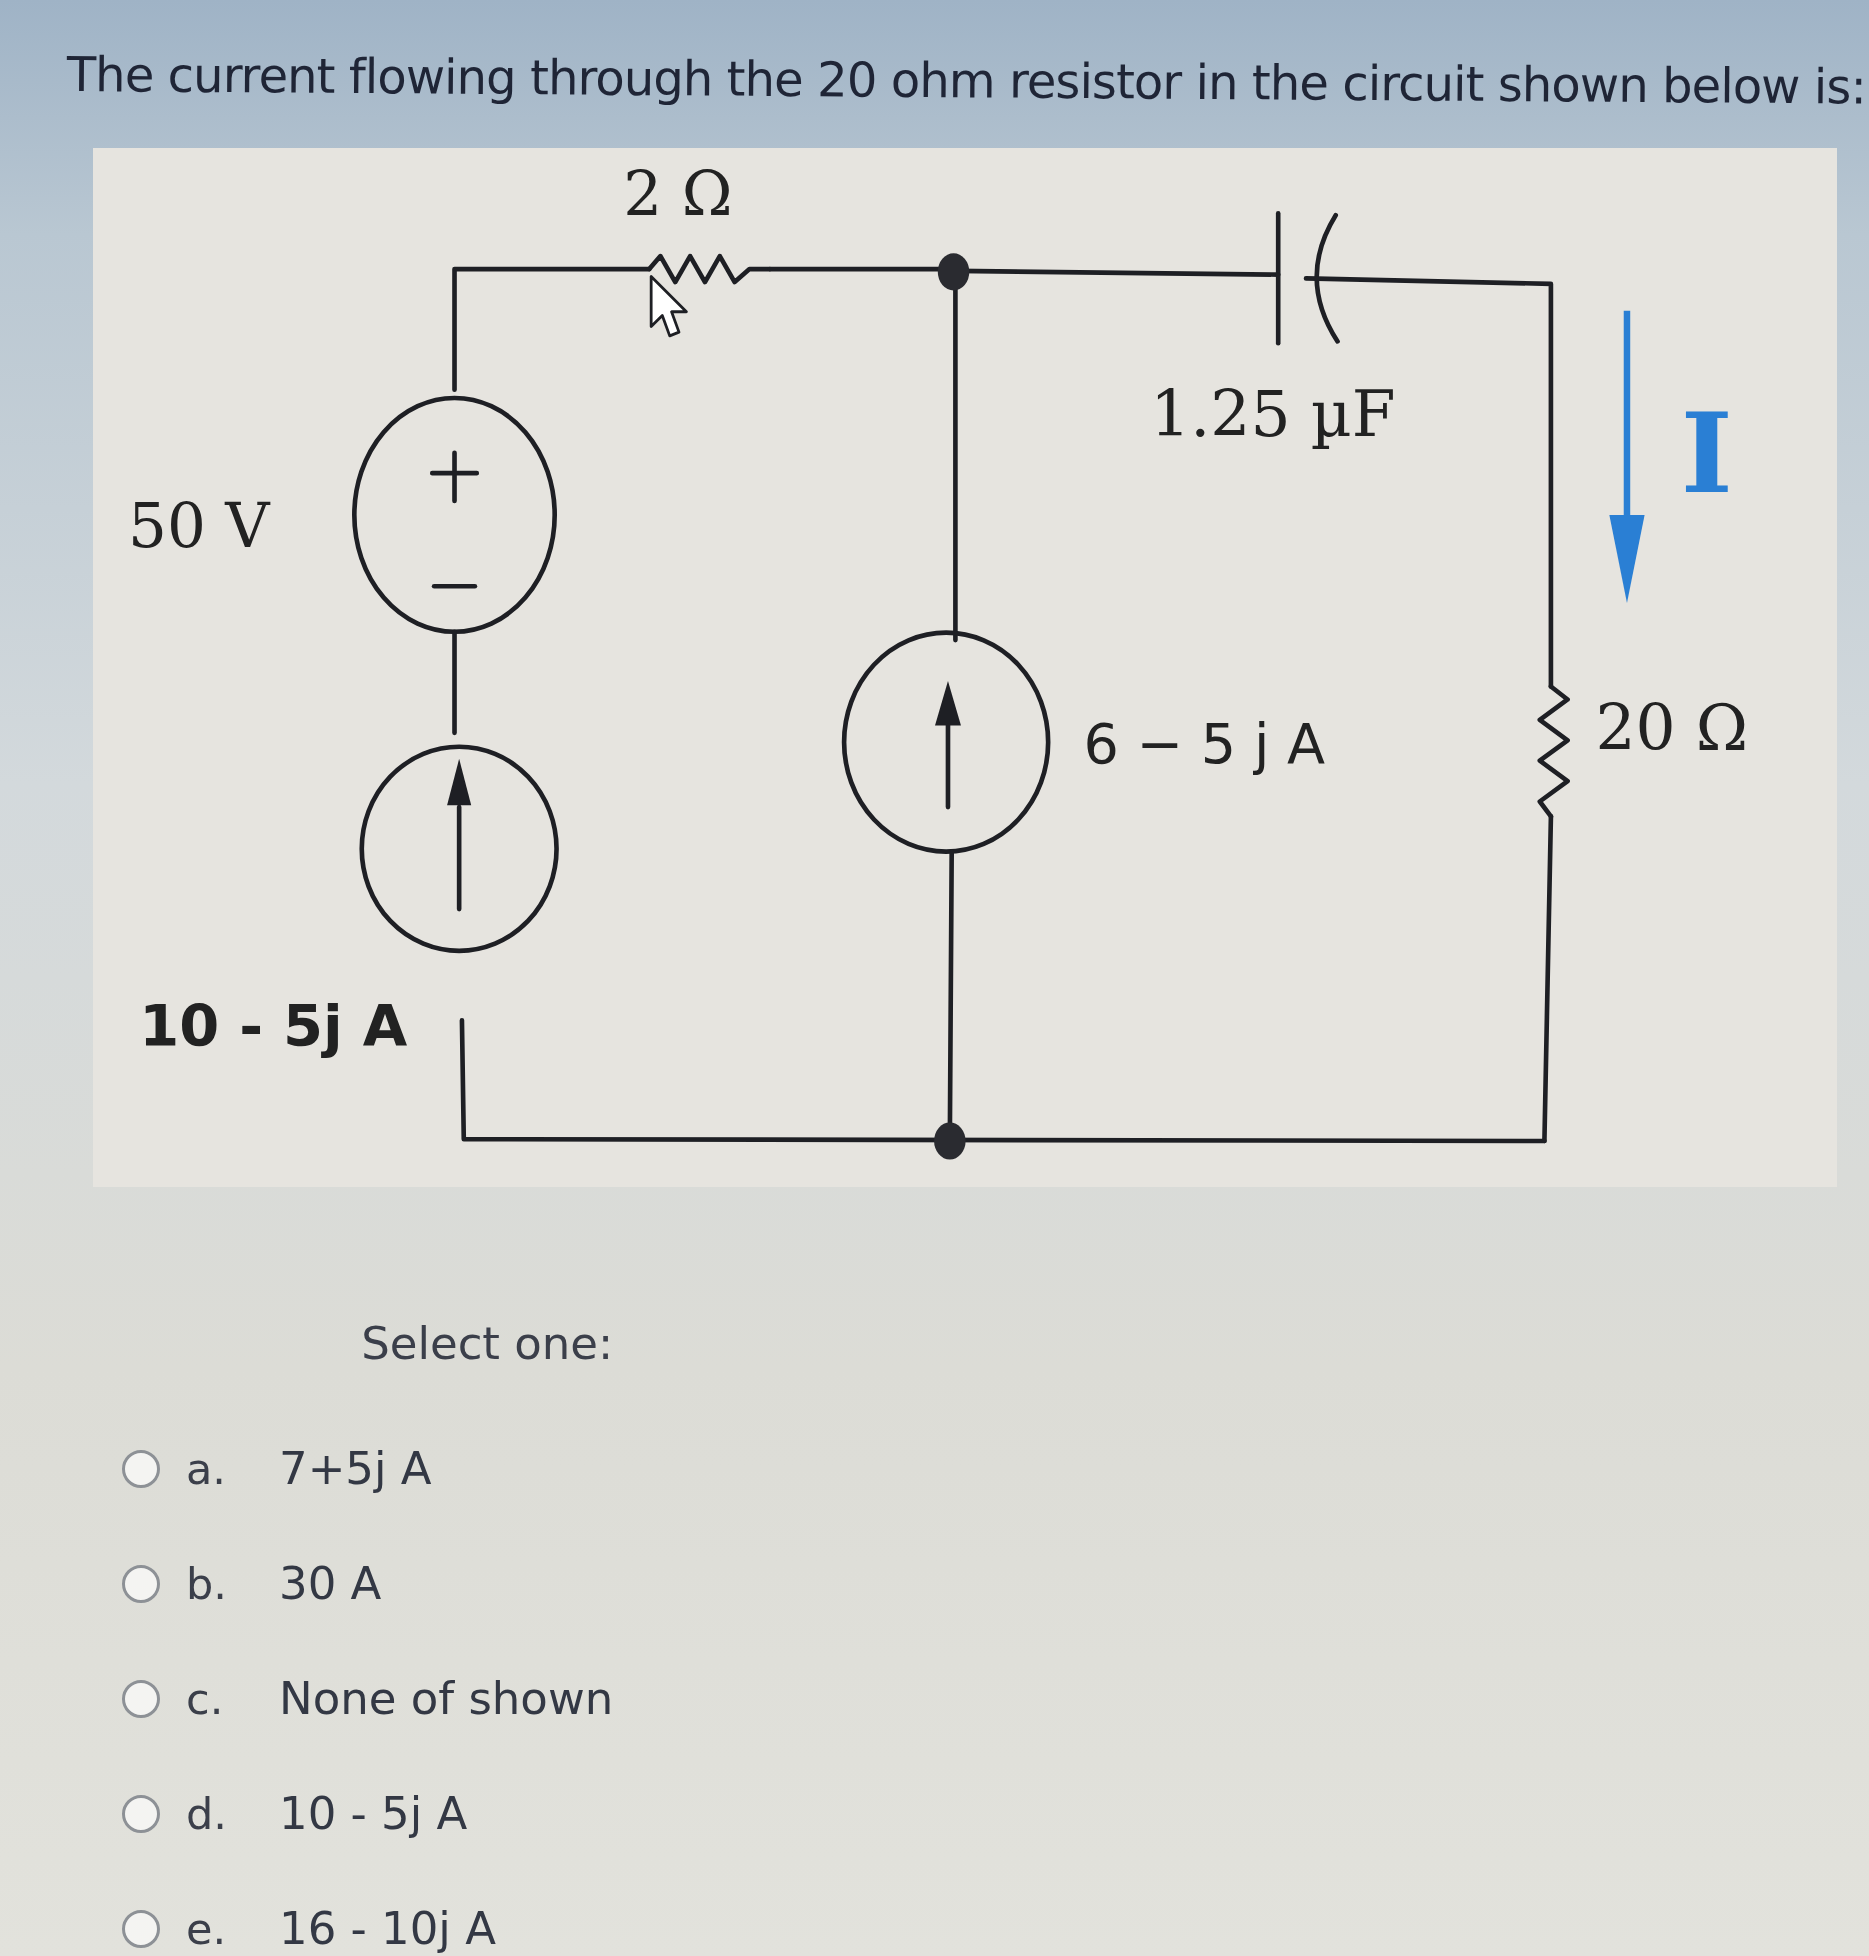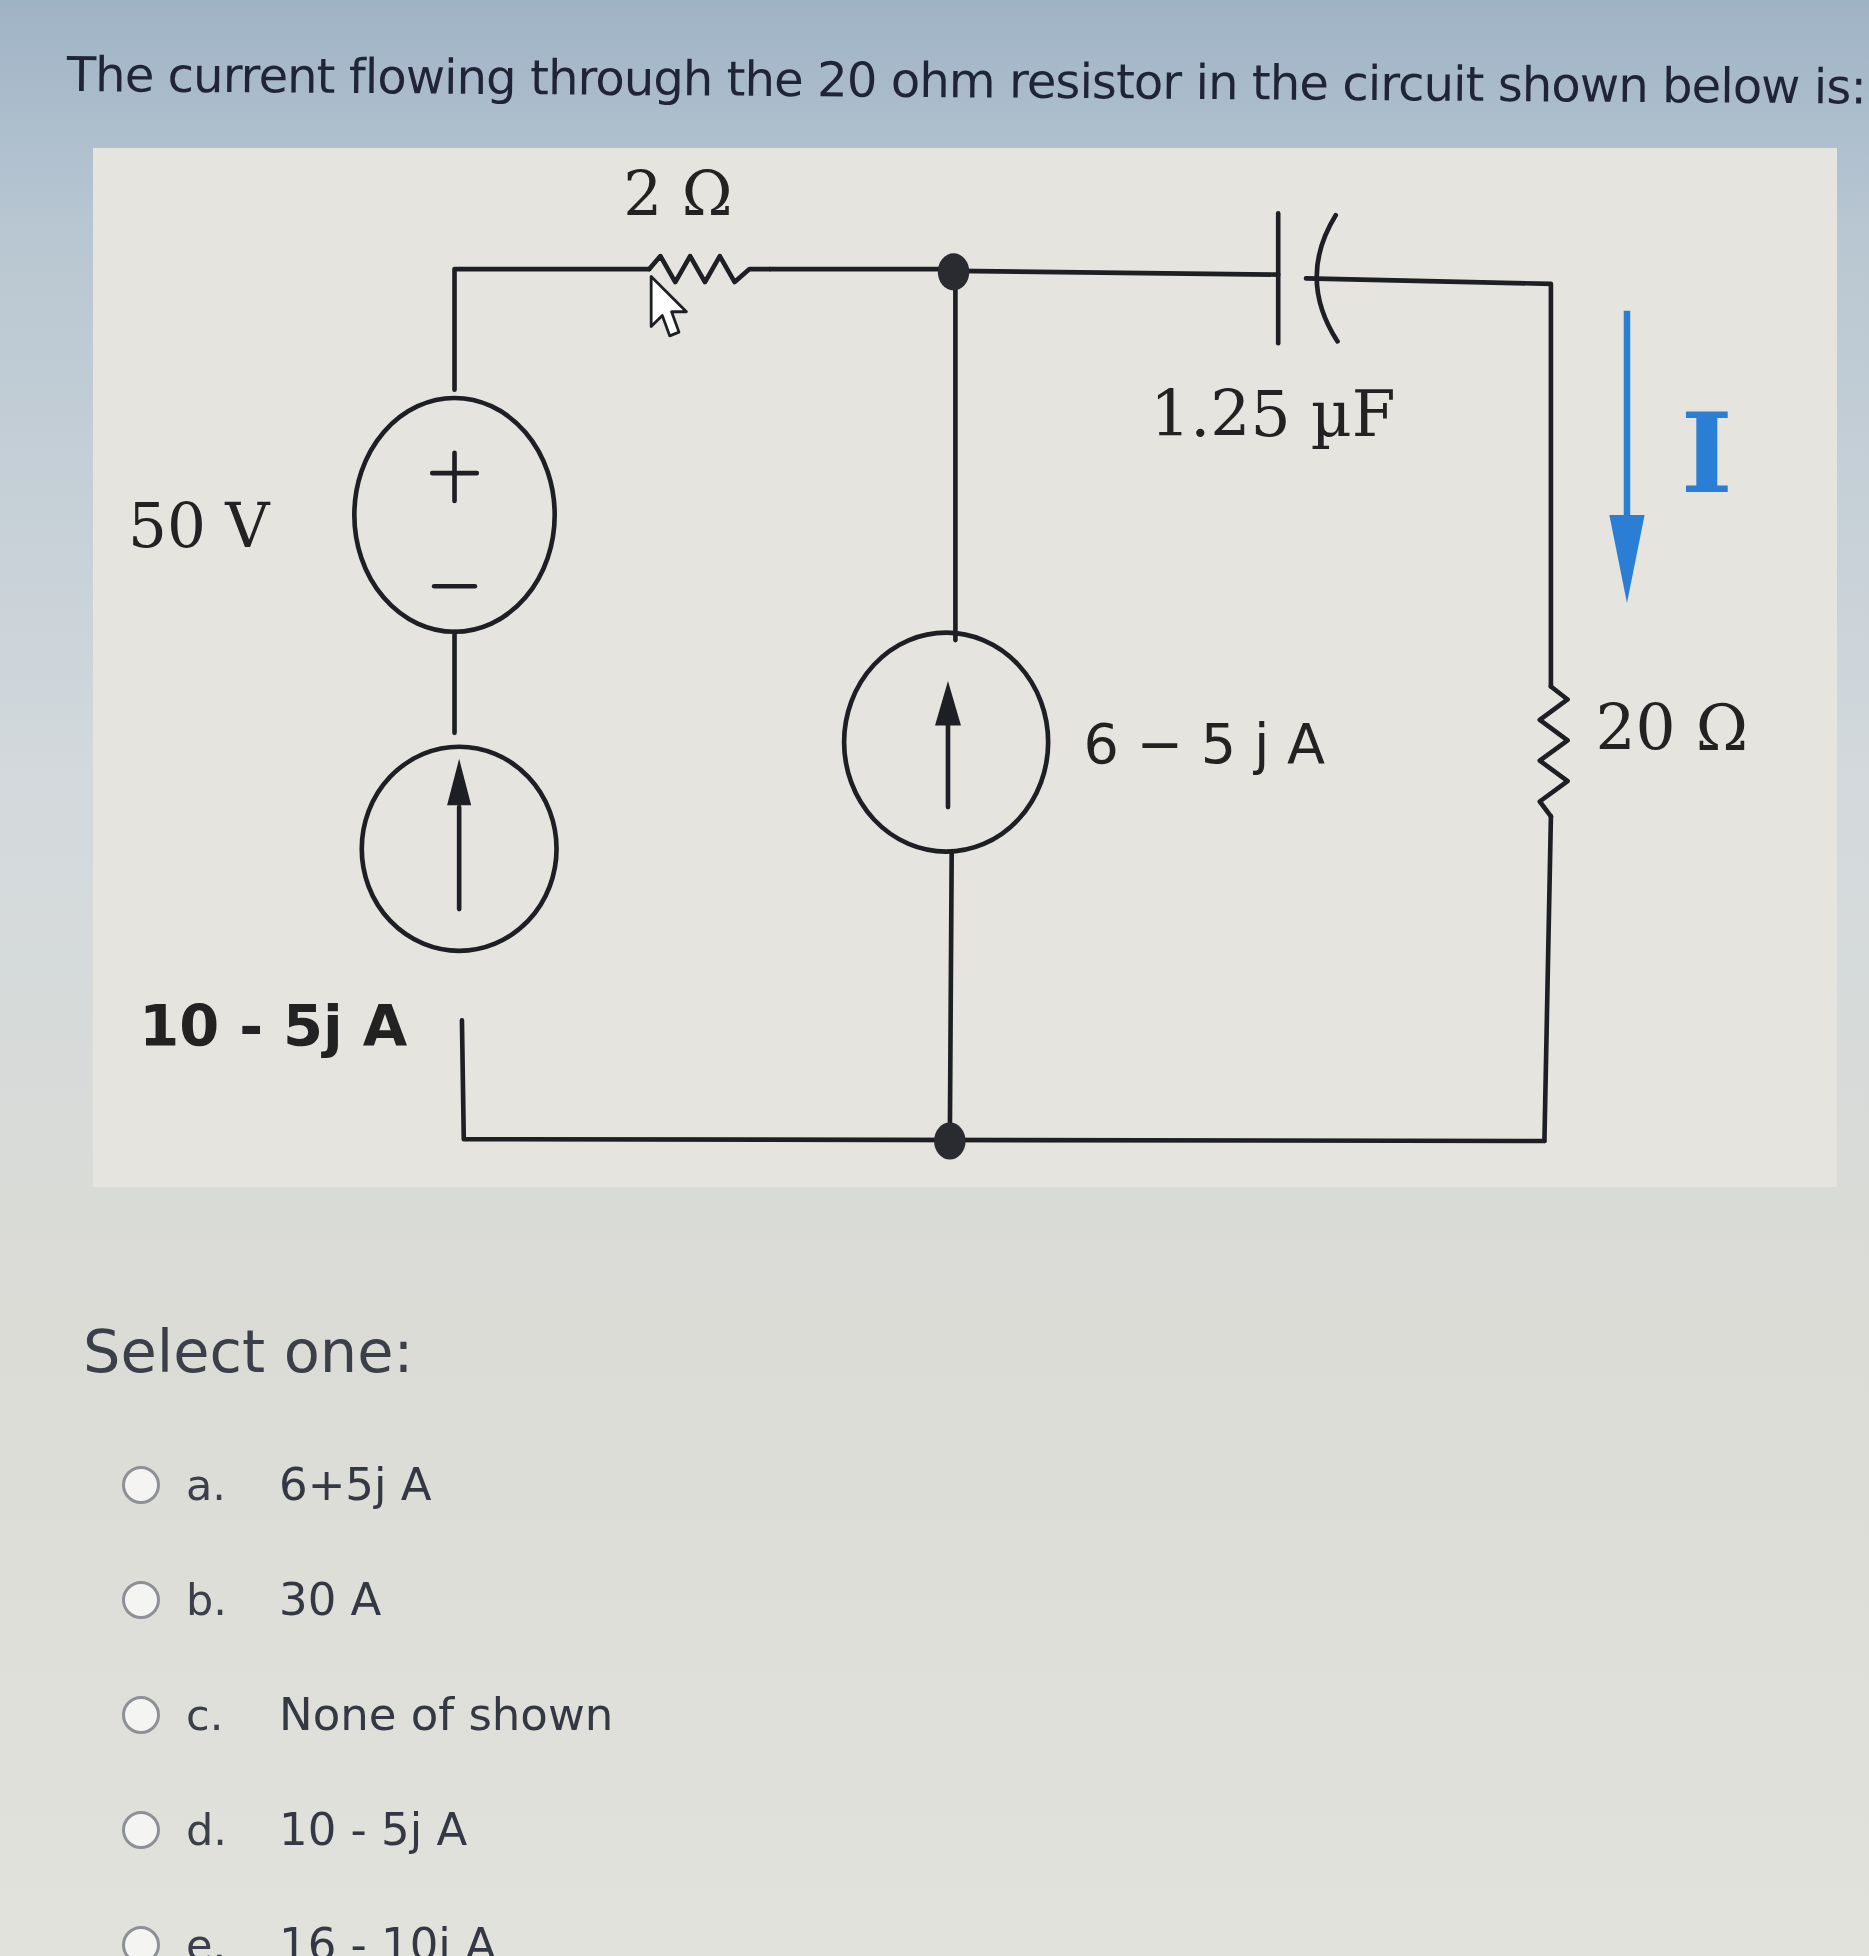--- a/index.html
+++ b/index.html
@@ -49,24 +49,25 @@
     .lbl-sans {
       font-family: "DejaVu Sans", sans-serif;
       fill: #222;
     }
     .answer-block {
       position: absolute;
       left: 83px;
       top: 1317px;
     }
     .select-prompt {
-      font-size: 59px;
+      font-size: 45px;
       color: #3b3f4a;
       margin-bottom: 41px;
       margin-left: 0px;
+      text-align: right;
     }
     .option {
       display: flex;
       align-items: center;
       height: 115px;
       cursor: pointer;
     }
     .radio {
       width: 32px;
       height: 32px;
@@ -157,21 +158,21 @@
     <polygon points="702,298 702,352 714,340 722,362 732,358 724,336 740,336" fill="#ffffff" stroke="#1e1f24" stroke-width="3" stroke-linejoin="round"></polygon>
   </g>
 </svg>
 
 <div class="answer-block">
   <div class="select-prompt">Select one:</div>
 
   <div class="option">
     <span class="radio"></span>
     <span class="opt-letter">a.</span>
-    <span class="opt-text">6+5j A</span>
+    <span class="opt-text">7+5j A</span>
   </div>
   <div class="option">
     <span class="radio"></span>
     <span class="opt-letter">b.</span>
     <span class="opt-text">30 A</span>
   </div>
   <div class="option">
     <span class="radio"></span>
     <span class="opt-letter">c.</span>
     <span class="opt-text">None of shown</span>

